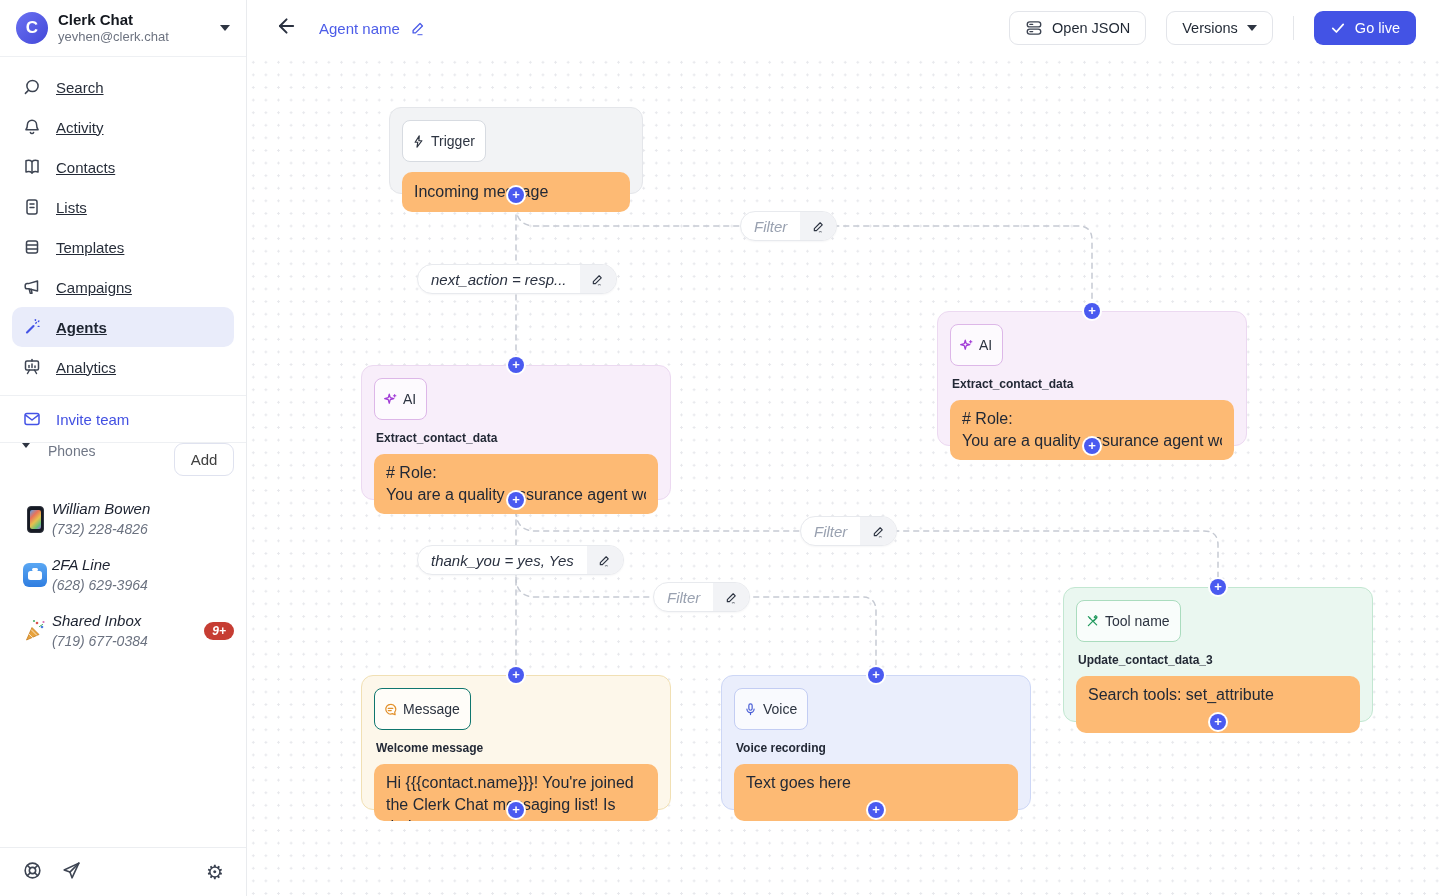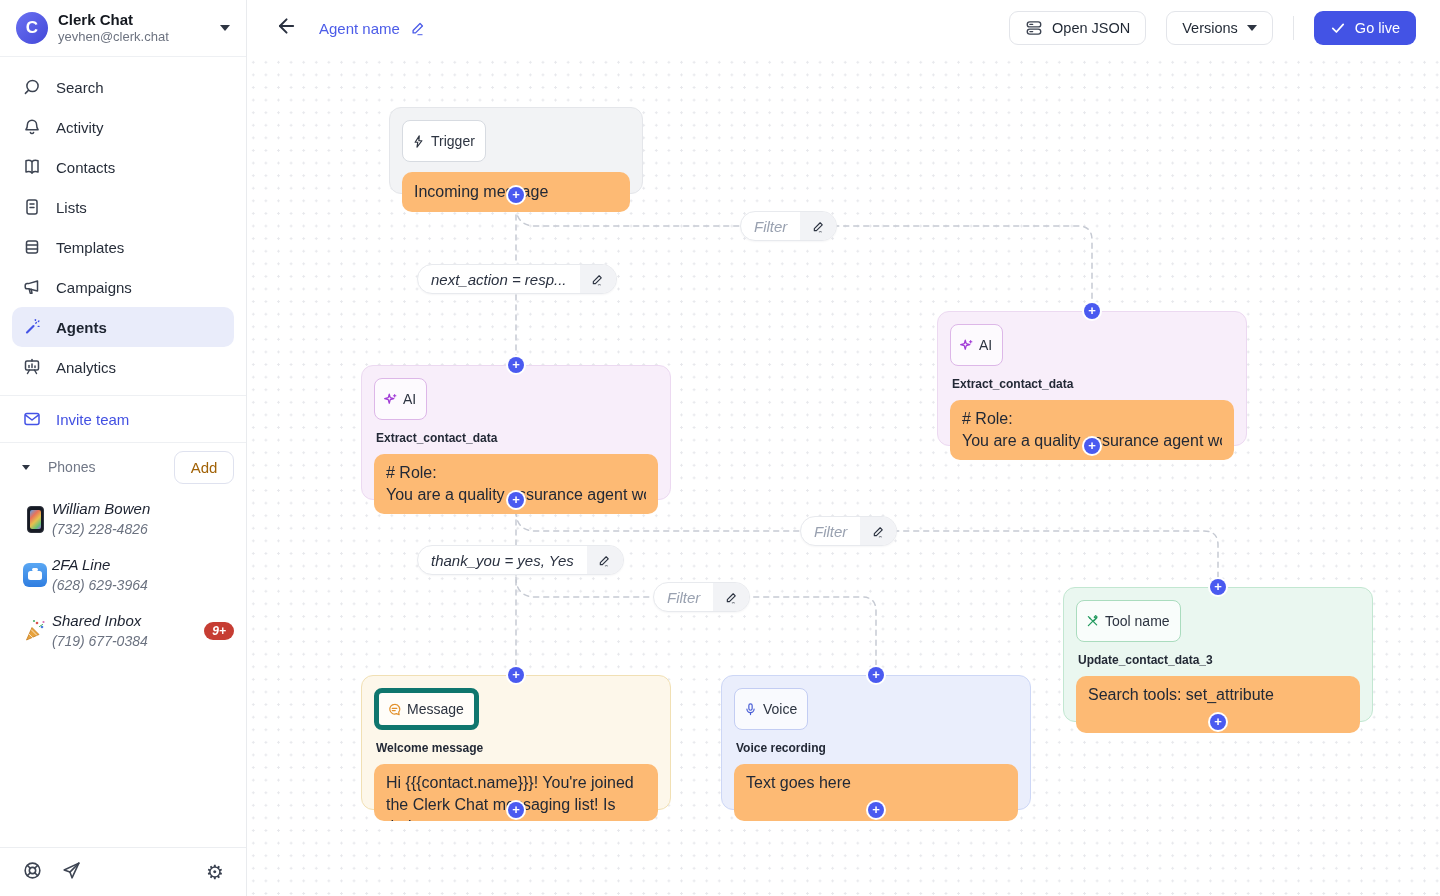--- a/index.html
+++ b/index.html
@@ -15,37 +15,37 @@
   .ws-logo { width:32px; height:32px; border-radius:50%;
     background:linear-gradient(135deg,#6a71f2,#4348d8); color:#fff; font-weight:700;
     font-size:17px; display:flex; align-items:center; justify-content:center; }
   .ws-meta { display:flex; flex-direction:column; line-height:1.25; }
   .ws-name { font-size:15px; font-weight:700; color:#14181f; }
   .ws-email { font-size:13px; color:#6d7380; }
   .caret { width:0; height:0; border-left:5px solid transparent;
     border-right:5px solid transparent; border-top:6px solid #2e3542; }
   .ws-caret { margin-left:auto; }
 
-  .nav { padding:10px 12px 8px; }
+  .nav { padding:10px 12px 8px;text-decoration:underline; }
   .nav-item { display:flex; align-items:center; gap:14px; height:40px;
     padding:0 10px; border-radius:10px; font-size:15px; color:#272e3a; cursor:pointer; }
   .nav-item.active { background:#e9ecfa; }
   .nav-item.active .nav-label { font-weight:600; color:#1d2430; }
   .nav-ic { width:20px; height:20px; display:flex; align-items:center; justify-content:center; }
   svg.ic { stroke:#3d4452; stroke-width:1.5; fill:none; stroke-linecap:round; stroke-linejoin:round; }
   svg.ic.accent { stroke:#4453e6; }
 
   .divider { height:1px; background:#eef0f3; }
   .invite { display:flex; align-items:center; gap:14px; height:46px; padding:0 22px;
     font-size:15px; color:#4250e2; cursor:pointer; }
 
-  .phones-head { display:flex; align-items:center; height:48px; padding:0 12px 0 22px; }
+  .phones-head { display:flex; height:48px; padding:0 12px 0 22px; }
   .phones-label { font-size:14px; color:#707786; margin-left:18px; }
   .add-btn { margin-left:auto; width:60px; height:33px; border:1px solid #dfe2ef;
-    border-radius:9px; background:#fff; color:#a16207; font-size:15px; cursor:pointer;
+    border-radius:9px; background:#fff; color:#404040; font-size:15px; cursor:pointer;
     display:flex; align-items:center; justify-content:center; }
   .phone-item { display:flex; align-items:center; height:56px; padding:0 12px 0 18px; cursor:pointer;font-style:italic; }
   .phone-ic { width:34px; display:flex; justify-content:center; }
   .phone-meta { line-height:1.35; }
   .phone-name { font-size:15px; font-weight:500; color:#1c2230; }
   .phone-num { font-size:14px; color:#6b7280; }
   .red-badge { margin-left:auto; background:#c63d33; color:#fff; font-size:12px;
     font-weight:700; border-radius:10px; padding:2px 8px; }
   .icon-iphone { width:17px; height:27px; border-radius:4px; background:#161a24;
     border:1px solid #30343e; position:relative; }
@@ -90,21 +90,21 @@
   .node-ai { background:#f8eefa; border:1px solid #ecd9f1; }
   .node-message { background:#fdf7ea; border:1px solid #f1e0b4; }
   .node-voice { background:#eaeefc; border:1px solid #cdd7f6; }
   .node-tool { background:#eaf7f0; border:1px solid #c2e7d1; }
 
   .badge { display:inline-flex; align-items:center; gap:5px; height:42px;
     padding:0 10px 0 8px; border-radius:8px; font-size:14px; color:#2c3340;
     background:rgba(255,255,255,.72); }
   .node-trigger .badge { border:1px solid #d7dbe1; background:#fff; }
   .node-ai .badge { border:1px solid #ddb7e8; }
-  .node-message .badge { border:5px solid #0f766e; }
+  .node-message .badge { border:1px solid #0f766e; }
   .node-voice .badge { border:1px solid #c3cdf3; }
   .node-tool .badge { border:1px solid #aadcbe; }
 
   .node-title { font-size:12px; font-weight:700; color:#232936; margin:11px 2px 9px; }
   .node-body { background:#fdba74; border-radius:10px; padding:8px 12px; font-size:16px;
     line-height:1.38; color:#222936; }
   .node-trigger .node-body { margin-top:10px; padding:9px 12px; }
   .one-line { white-space:nowrap; overflow:hidden; }
   .fixed-body { height:57px; }
 

